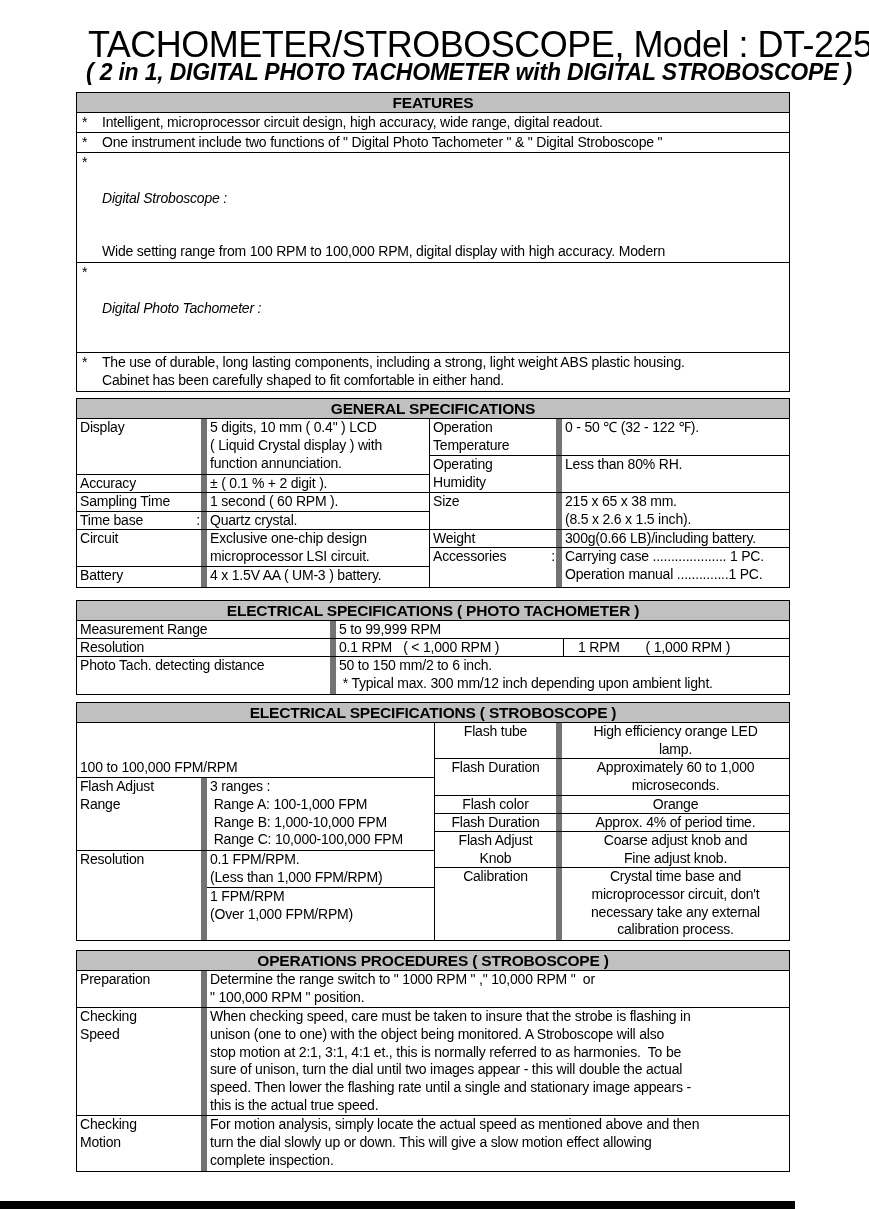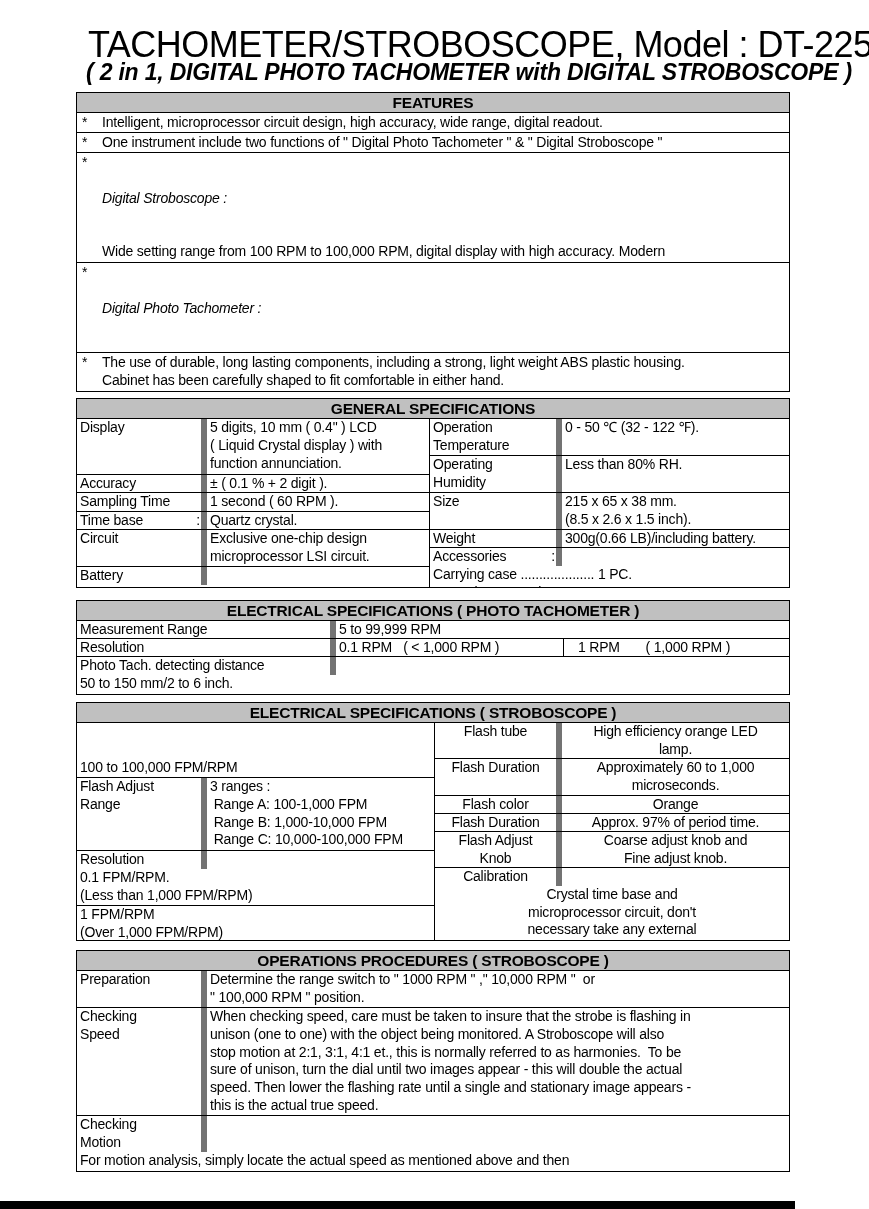--- a/index.html
+++ b/index.html
@@ -32,21 +32,21 @@
   
   .frow { display:flex; border-bottom:1px solid #000; padding:1px 5px 0 5px; overflow:hidden; }
   .frow:last-child { border-bottom:none; }
   .bullet { width:20px; flex:none; font-size:14px; }
   .ftext { flex:1; white-space:pre-wrap; }
   .fital { font-style:italic; }
   
   .halves { display:flex; align-items:stretch; }
   .half-left  { border-right:1px solid #000; }
   .row { display:flex; border-bottom:1px solid #000; overflow:hidden; }
-  .row:last-child { border-bottom:none;flex-direction:column; }
+  .row:last-child { border-bottom:none; }
   .lbl {
     flex:none; border-right:6px solid #737373; padding:0 3px; white-space:pre-wrap;
     position:relative;
   }
   .colon { position:absolute; right:1px; top:0; }
   .val { flex:1; padding:0 3px; white-space:pre-wrap; }
   .subcol { flex:1; display:flex; flex-direction:column; }
   .subcell { padding:0 3px; white-space:pre-wrap; }
   .subcell-first { border-bottom:1px solid #000; }
   .va { flex:none; border-right:1px solid #000; padding:0 3px; white-space:pre-wrap; }
@@ -225,21 +225,21 @@
           <div class="lbl w-sr-lbl">Flash Duration</div>
           <div class="val">Approximately 60 to 1,000
 microseconds.</div>
         </div>
         <div class="row" style="height:18px">
           <div class="lbl w-sr-lbl">Flash color</div>
           <div class="val">Orange</div>
         </div>
         <div class="row" style="height:18px">
           <div class="lbl w-sr-lbl">Flash Duration</div>
-          <div class="val">Approx. 97% of period time.</div>
+          <div class="val">Approx. 4% of period time.</div>
         </div>
         <div class="row" style="height:36px">
           <div class="lbl w-sr-lbl">Flash Adjust
 Knob</div>
           <div class="val">Coarse adjust knob and
 Fine adjust knob.</div>
         </div>
         <div class="row" style="height:72px">
           <div class="lbl w-sr-lbl">Calibration</div>
           <div class="val">Crystal time base and

